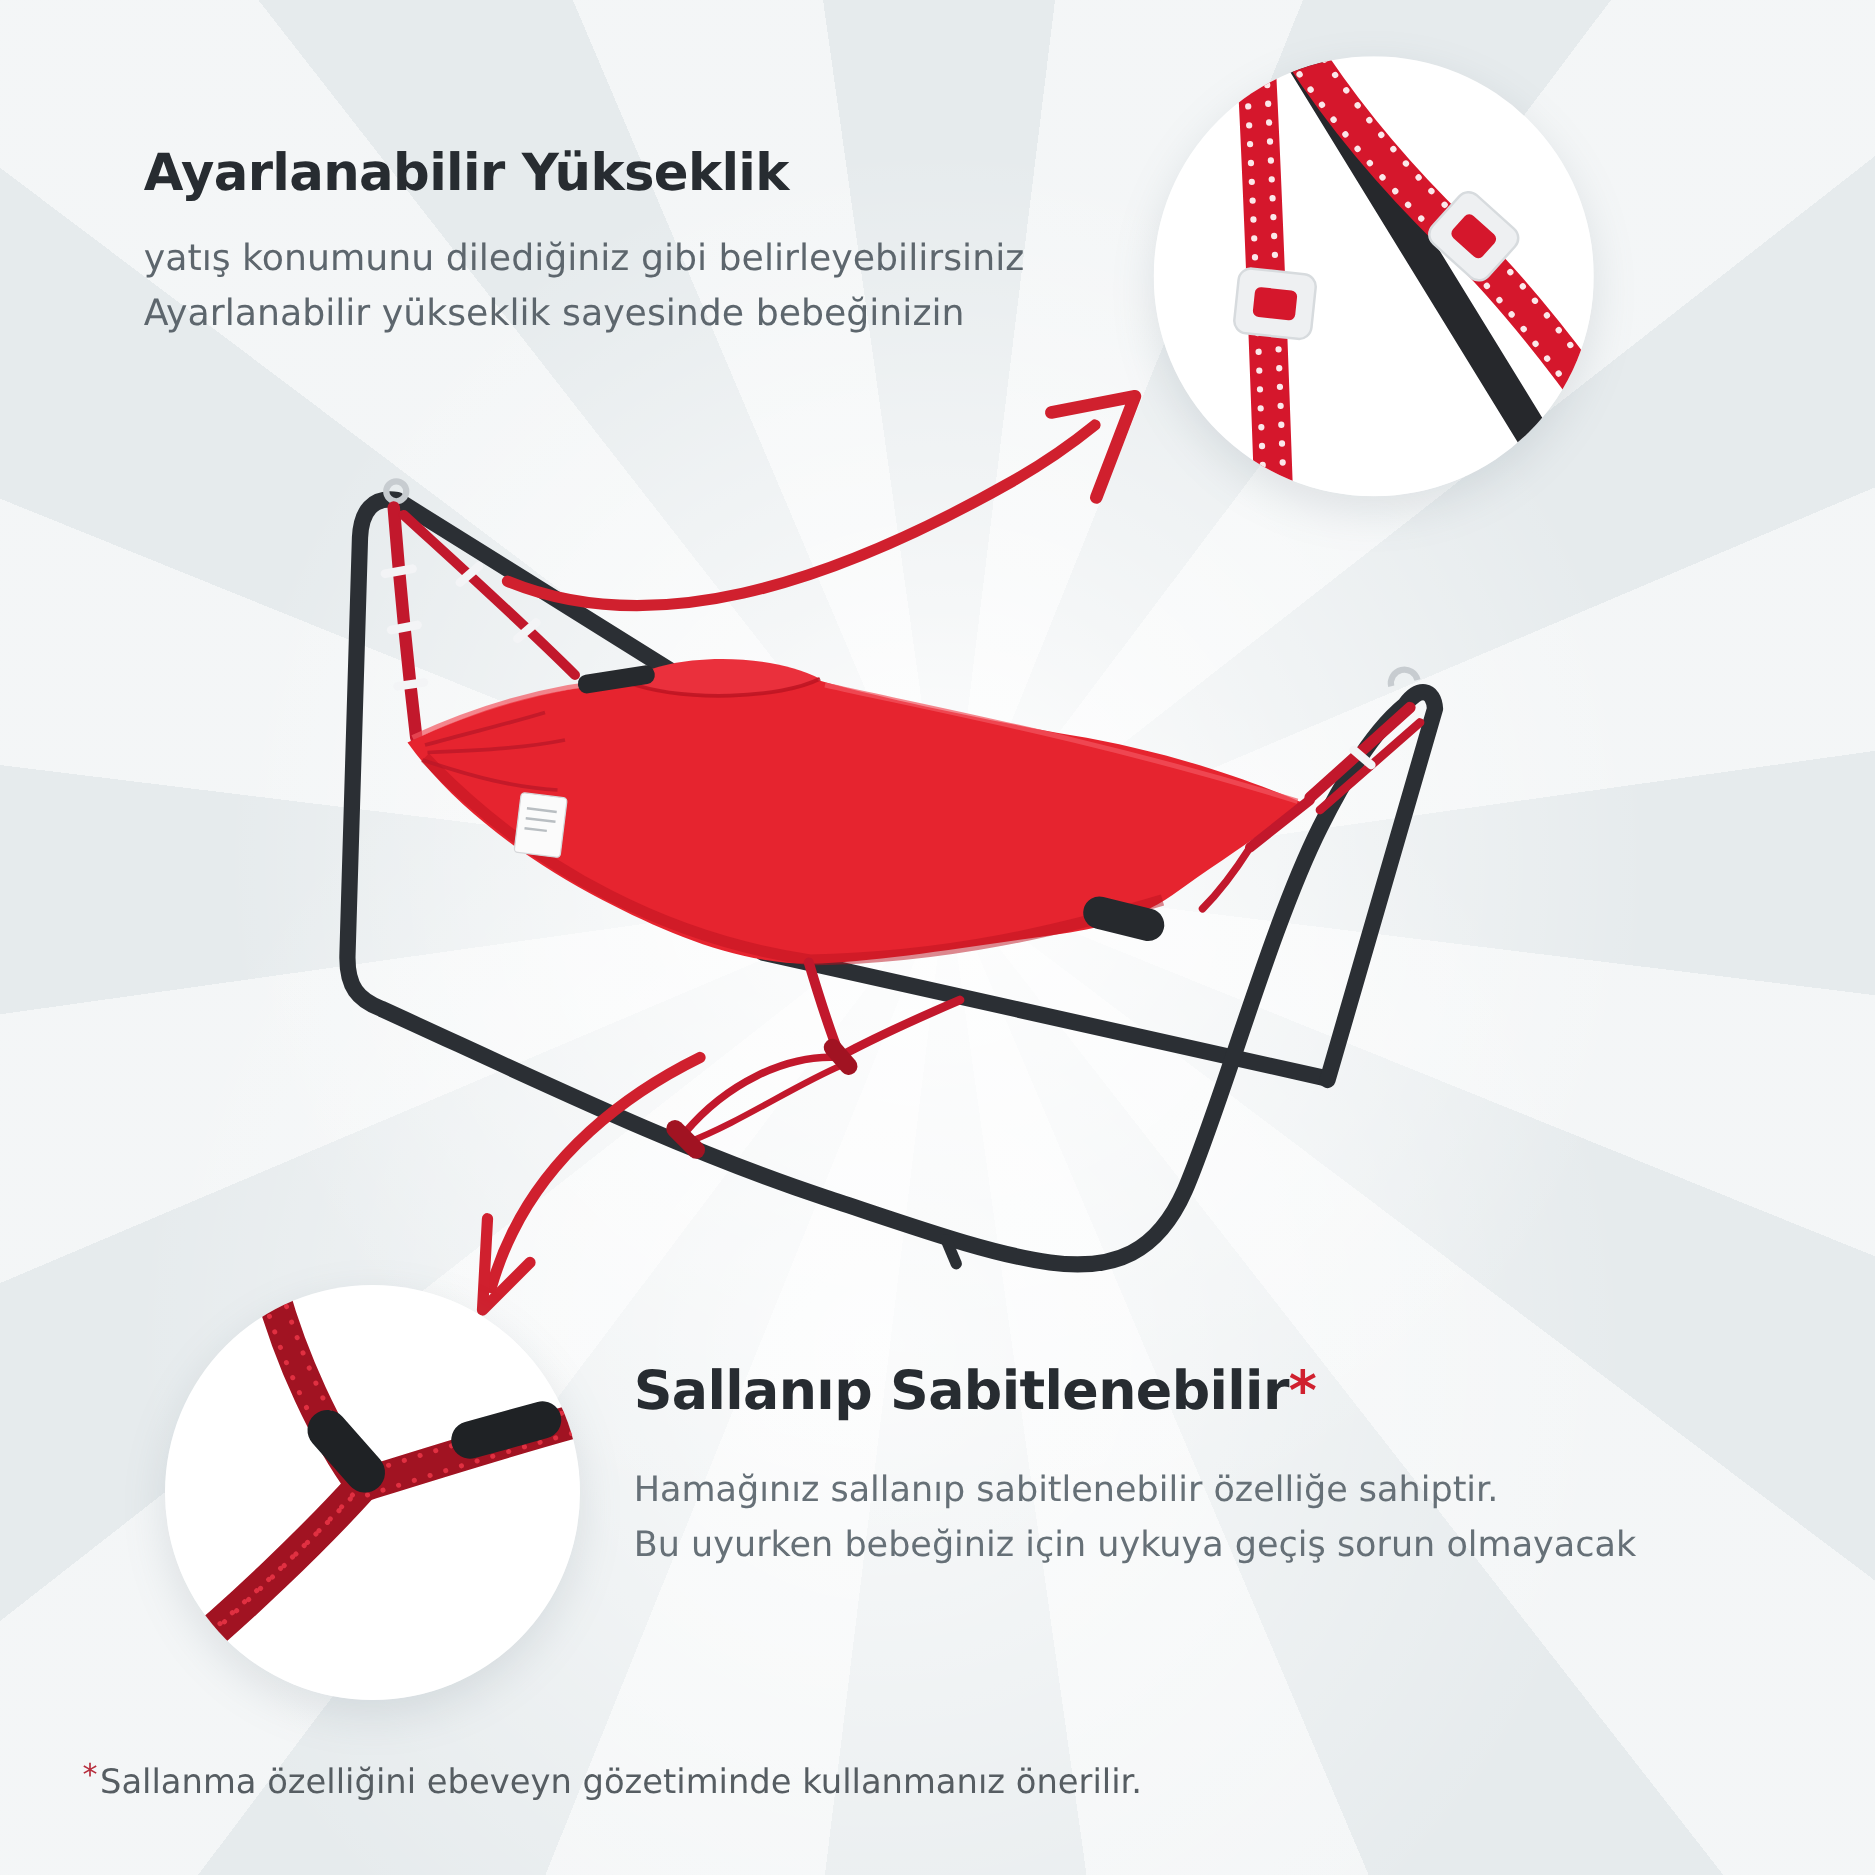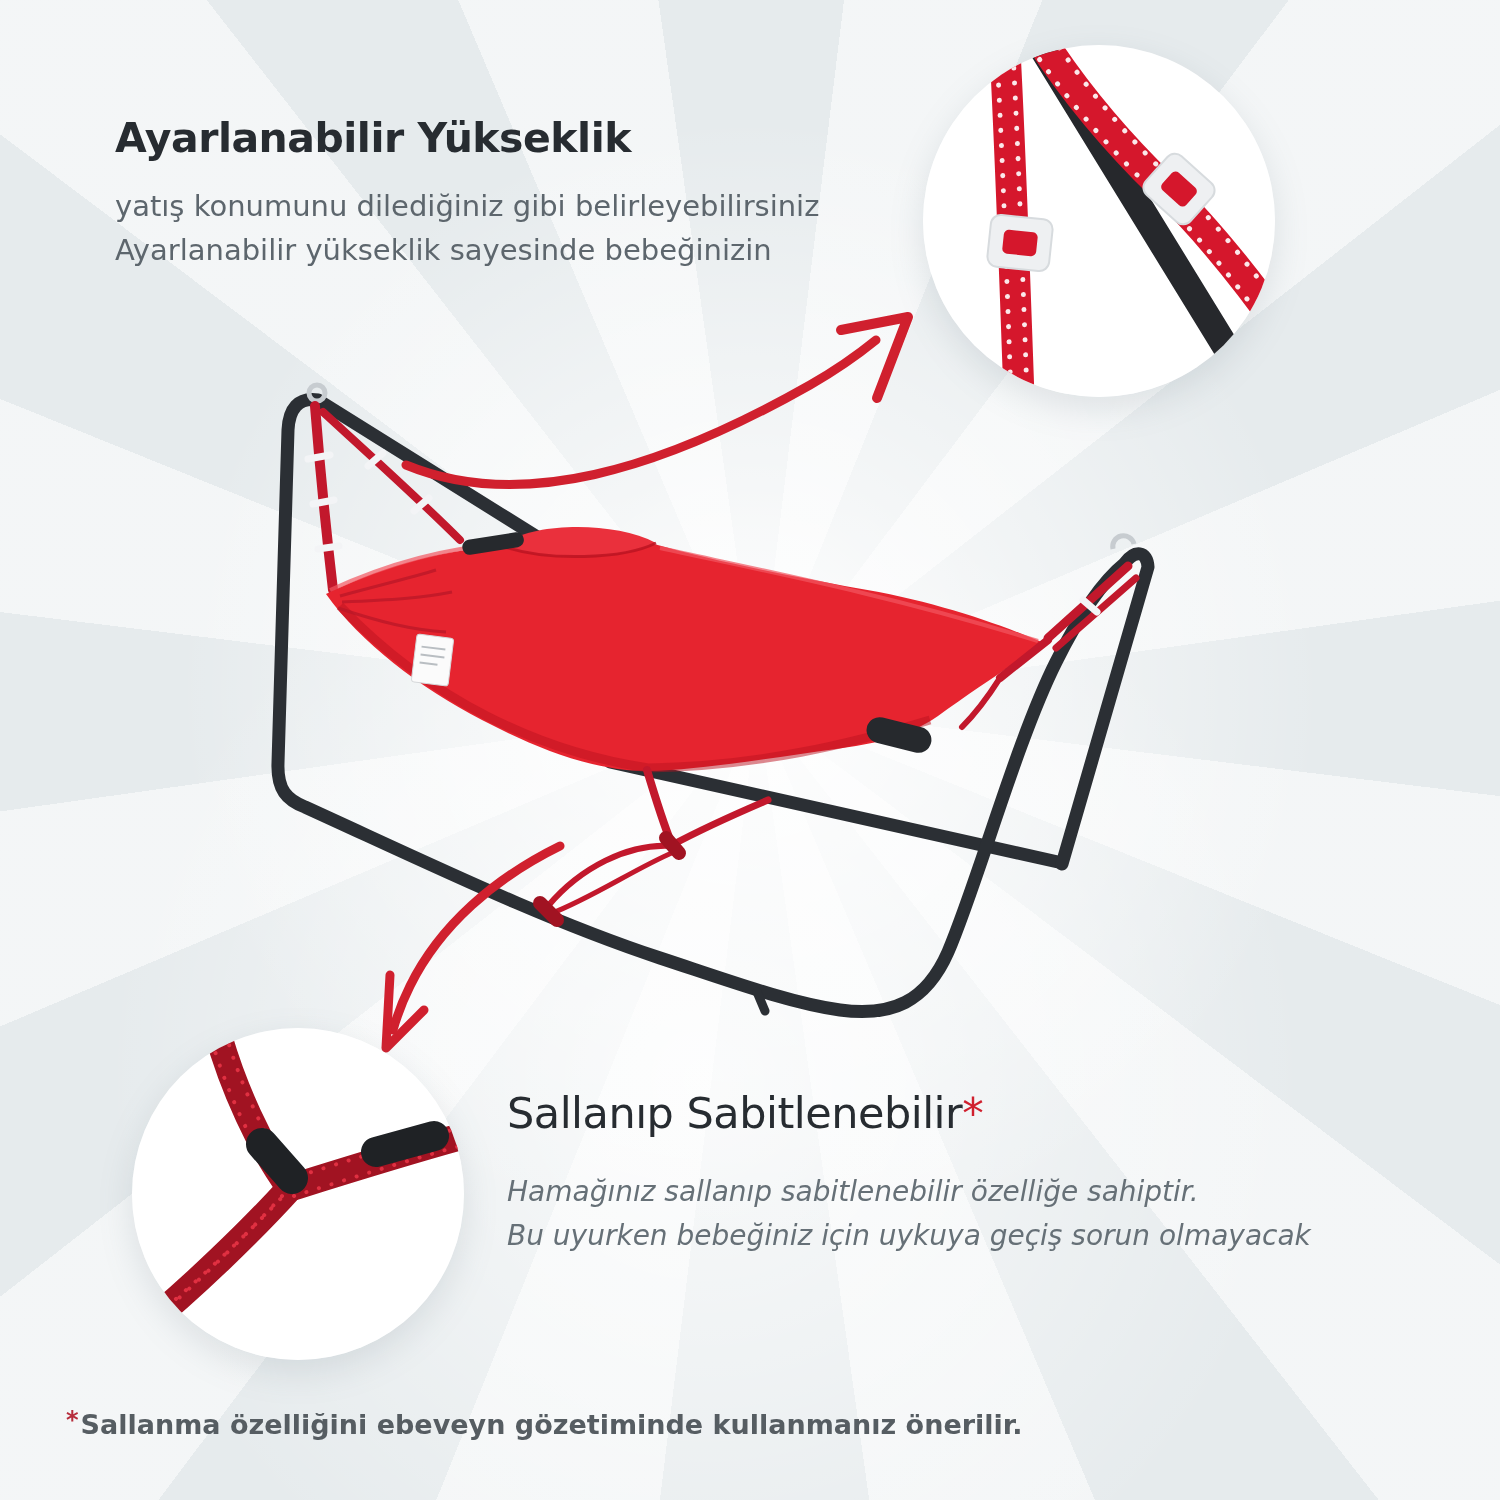--- a/index.html
+++ b/index.html
@@ -15,24 +15,24 @@
       #e6ebed;
   }
   .art{position:absolute;left:0;top:0;}
   .inset{position:absolute;border-radius:50%;}
   .inset svg{display:block;}
   .inset-tr{left:923px;top:45px;width:352px;height:352px;}
   .inset-bl{left:132px;top:1028px;width:332px;height:332px;}
   .txt{position:absolute;white-space:nowrap;}
   .title-main{left:115px;top:114px;font-size:41px;font-weight:bold;color:#272c31;letter-spacing:-.5px;}
   .sub-main{left:115px;top:184px;font-size:29px;color:#5d666d;line-height:44px;}
-  .title-swing{left:507px;top:1088px;font-size:43px;font-weight:normal;color:#272c31;letter-spacing:-.5px;}
+  .title-swing{left:507px;top:1088px;font-size:43px;font-weight:bold;color:#272c31;letter-spacing:-.5px;}
   .title-swing .ast{color:#d0202e;}
-  .para-swing{left:507px;top:1170px;font-size:28px;color:#667077;line-height:44px;font-style:italic;}
-  .footnote{left:66px;top:1406px;font-size:27px;color:#565d62;font-weight:bold;}
+  .para-swing{left:507px;top:1170px;font-size:28px;color:#667077;line-height:44px;}
+  .footnote{left:66px;top:1406px;font-size:27px;color:#565d62;}
   .footnote .ast{color:#b62d3c;font-size:24px;vertical-align:6px;margin-right:2px;}
 </style>
 </head>
 <body>
 
 <div class="canvas">
 
   <svg class="art" width="1500" height="1500" viewBox="0 0 1500 1500">
 
     <g fill="none" stroke="#2b2f34" stroke-width="13" stroke-linecap="round" stroke-linejoin="round">

